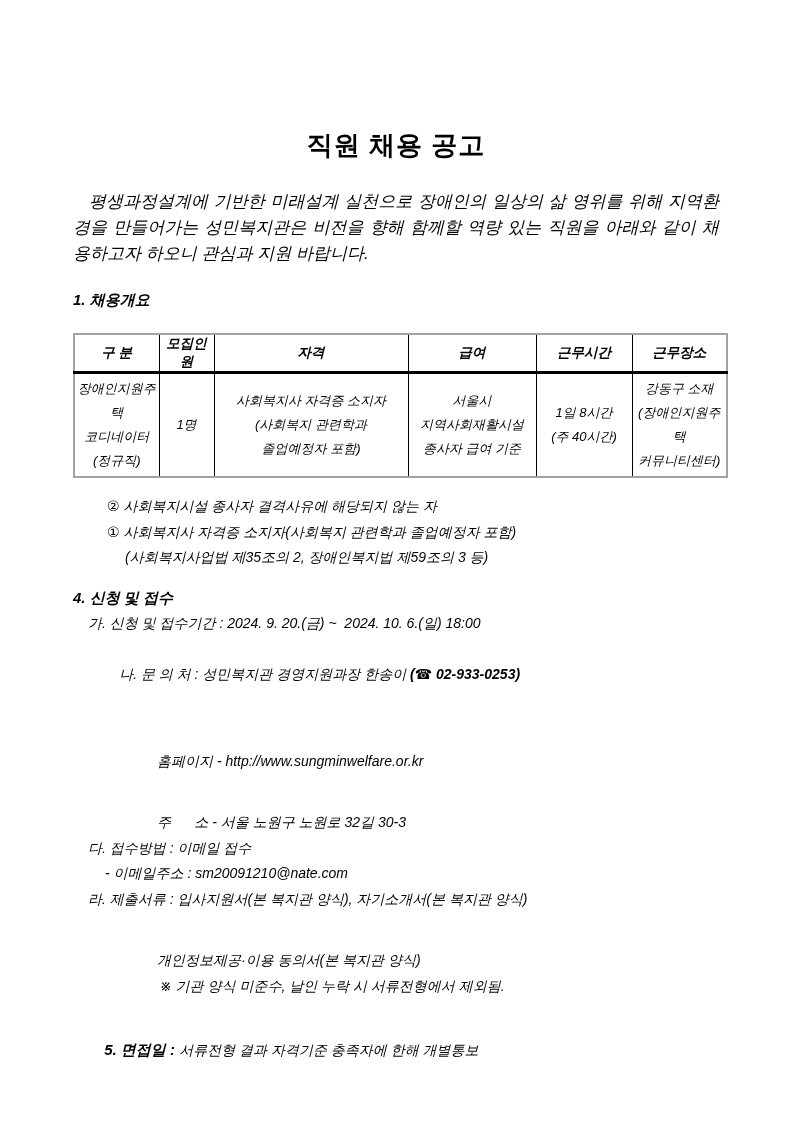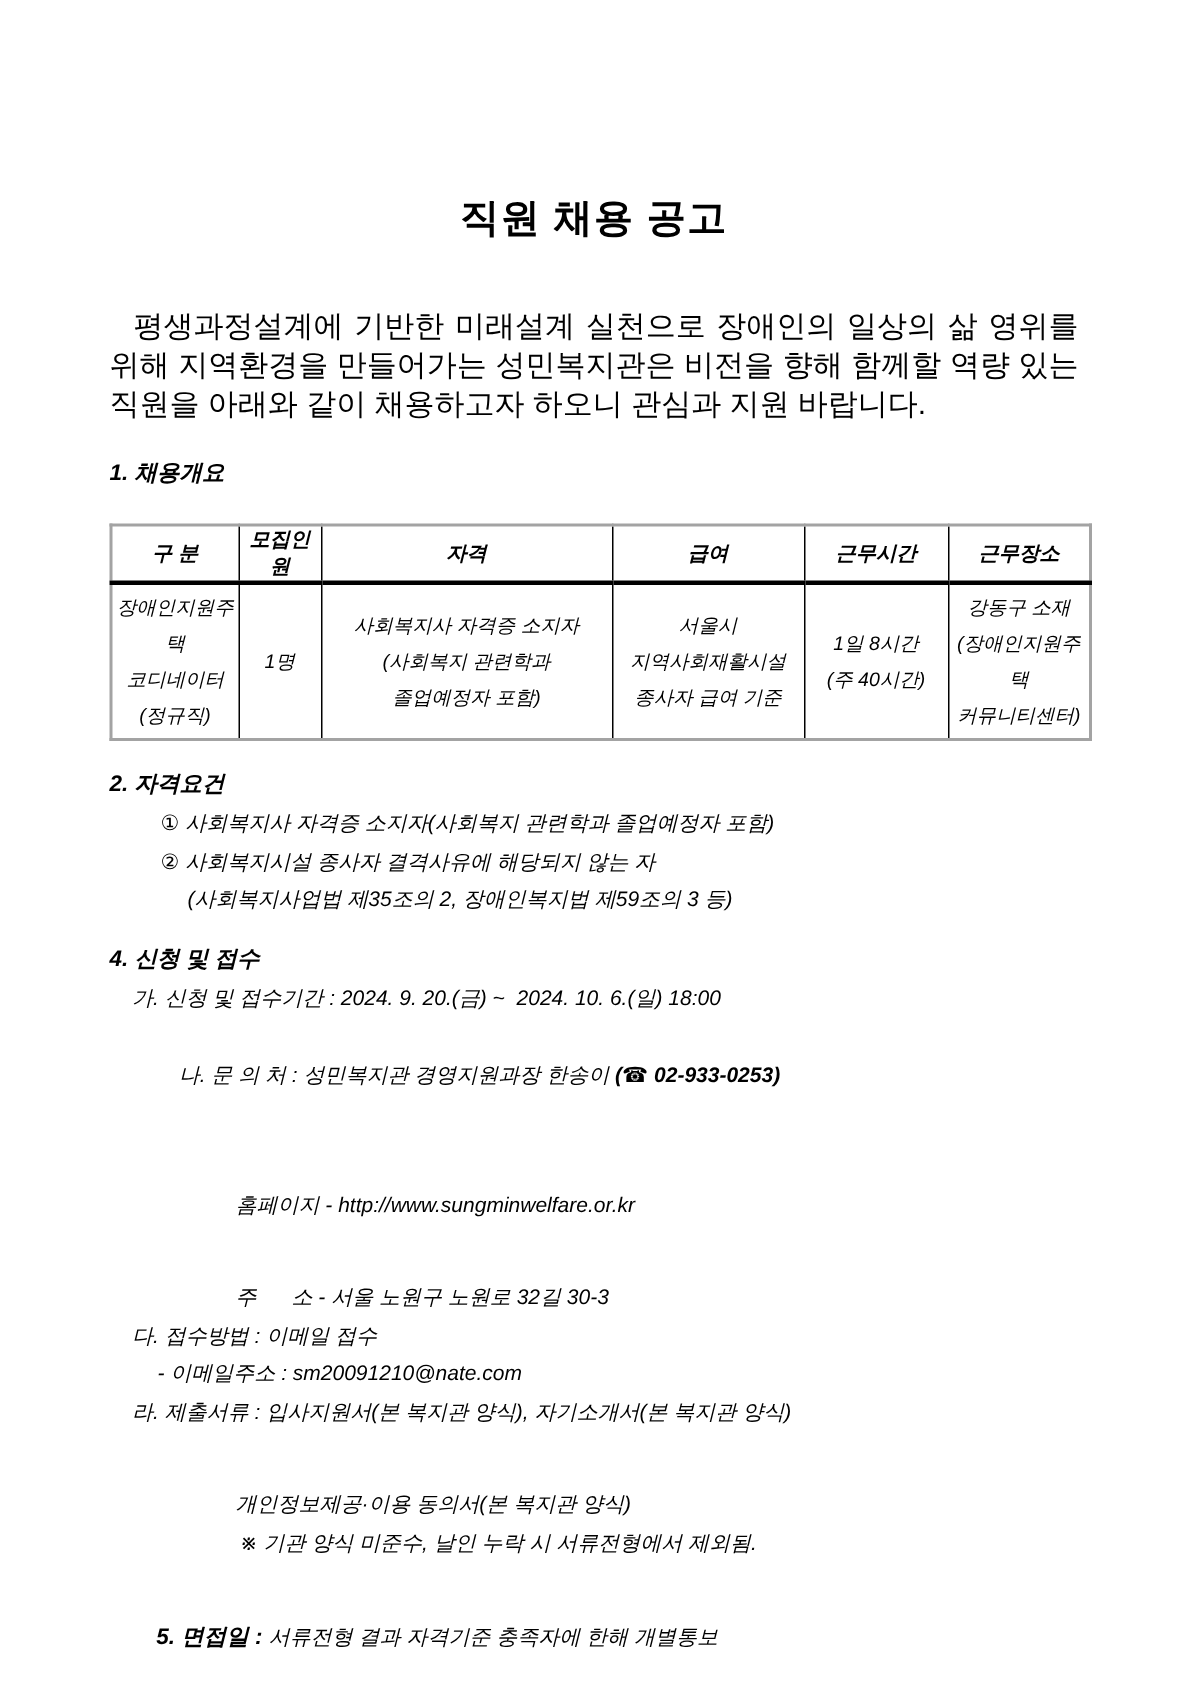--- a/index.html
+++ b/index.html
@@ -23,27 +23,28 @@
   .title {
     margin: 0;
     padding-top: 129px;
     font-size: 26px;
     font-weight: 700;
     text-align: center;
     letter-spacing: 1px;
     line-height: 32px;
   }
   .intro {
-    margin: 44px 0 0 0;
-    font-size: 20px;
+    margin: 28px 0 0 0;
+    font-size: 17px;
     line-height: 26px;
     text-align: justify;
     word-break: break-all;
     text-indent: 16px;
     white-space: normal;
+    font-style: italic;
   }
   .sec { margin: 0; font-style: italic; }
   .sec-heading {
     font-size: 15px;
     font-weight: 700;
     line-height: 26px;
     white-space: pre-wrap;
   }
   .s1 { margin-top: 20px; }
   .s2 { margin-top: 16px; }
@@ -152,23 +153,22 @@
 (주 40시간)</td>
             <td>강동구 소재
 (장애인지원주택
 커뮤니티센터)</td>
           </tr>
         </tbody>
       </table>
     </div>
 
     <div class="sec s2">
-      <div class="sec-heading">2. 자격요건</div>
+      <div class="line ind-b">② 사회복지시설 종사자 결격사유에 해당되지 않는 자</div>
       <div class="line ind-b">① 사회복지사 자격증 소지자(사회복지 관련학과 졸업예정자 포함)</div>
-      <div class="line ind-b">② 사회복지시설 종사자 결격사유에 해당되지 않는 자</div>
       <div class="line ind-c">(사회복지사업법 제35조의 2, 장애인복지법 제59조의 3 등)</div>
     </div>
 
 
     <div class="sec s4">
       <div class="sec-heading">4. 신청 및 접수</div>
       <div class="line ind-a">가. 신청 및 접수기간 : 2024. 9. 20.(금) ~  2024. 10. 6.(일) 18:00</div>
       <div class="line ind-a">
         <span>나. 문 의 처 : 성민복지관 경영지원과장 한송이 </span><span class="b">(☎ 02-933-0253)</span>
       </div>

